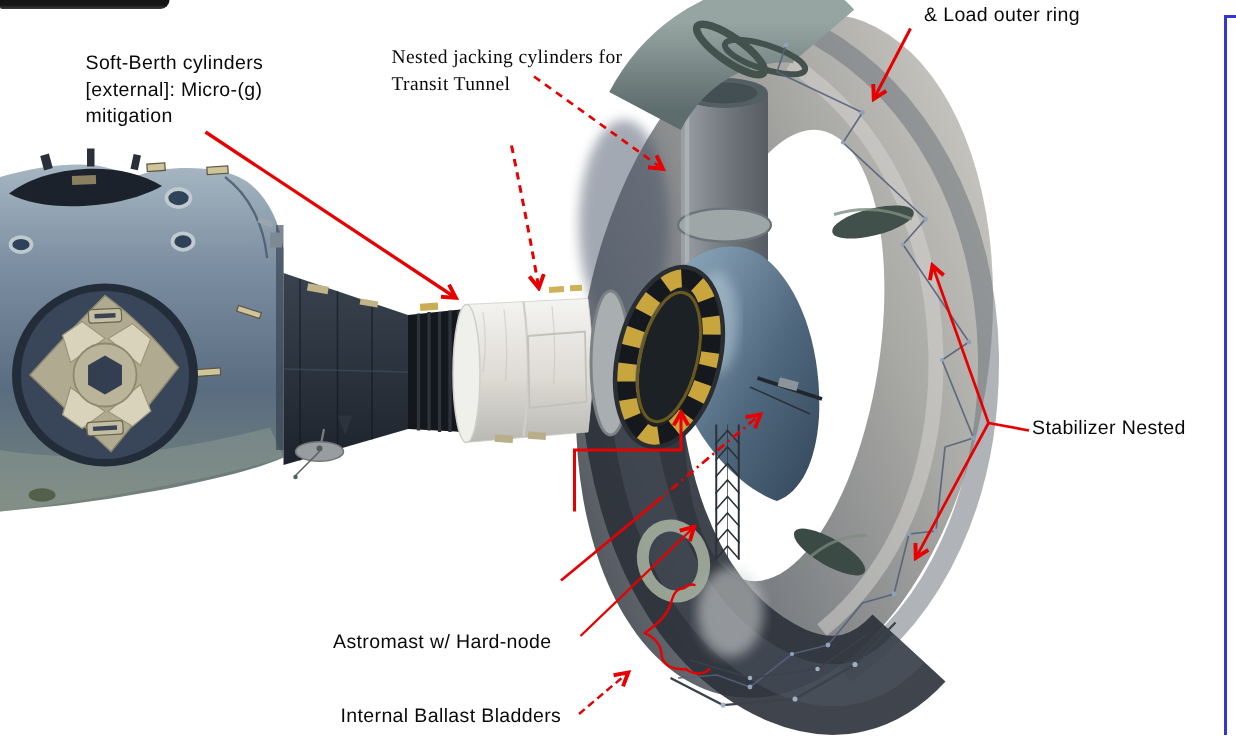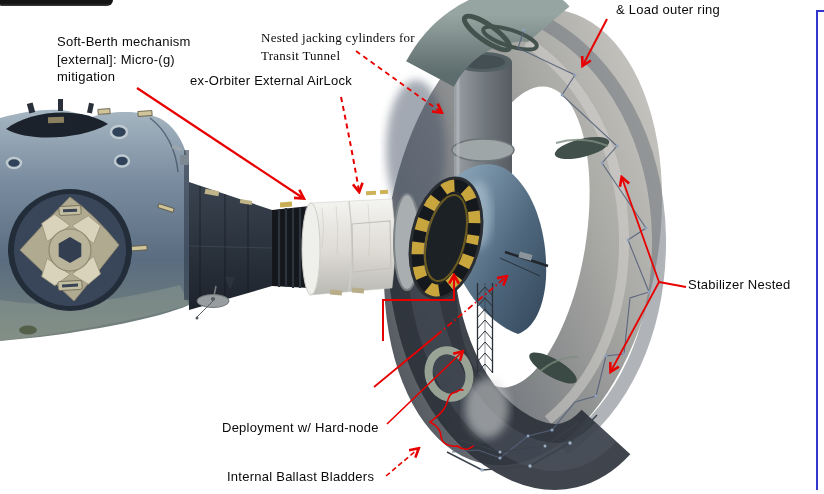--- a/index.html
+++ b/index.html
@@ -255,28 +255,27 @@
         <path d="M456,392 C459,390 461,389 463,390"></path>
       </g>
     </g>
   </svg>
 
   <div class="corner-bar"></div>
   <div class="blue-v"></div>
   <div class="blue-h"></div>
 
   <div class="lbl" style="left:57px;top:33px;">
-    <div>Soft-Berth mechanism</div>
+    <div>Soft-Berth cylinders</div>
     <div>[external]: Micro-(g)</div>
     <div>mitigation</div>
   </div>
-  <div class="lbl" style="left:190px;top:72px;">ex-Orbiter External AirLock</div>
   <div class="lbl" style="left:261px;top:29px;font-family:Liberation Serif, serif;">
     <div>Nested jacking cylinders for</div>
     <div>Transit Tunnel</div>
   </div>
   <div class="lbl" style="left:616px;top:1px;">
     <div>&amp; Load outer ring</div>
   </div>
   <div class="lbl" style="left:688px;top:276px;">Stabilizer Nested</div>
-  <div class="lbl" style="left:222px;top:419px;">Deployment w/ Hard-node</div>
+  <div class="lbl" style="left:222px;top:419px;">Astromast w/ Hard-node</div>
   <div class="lbl" style="left:227px;top:468px;text-align:right;">Internal Ballast Bladders</div>
 </div>
 
 </body></html>

